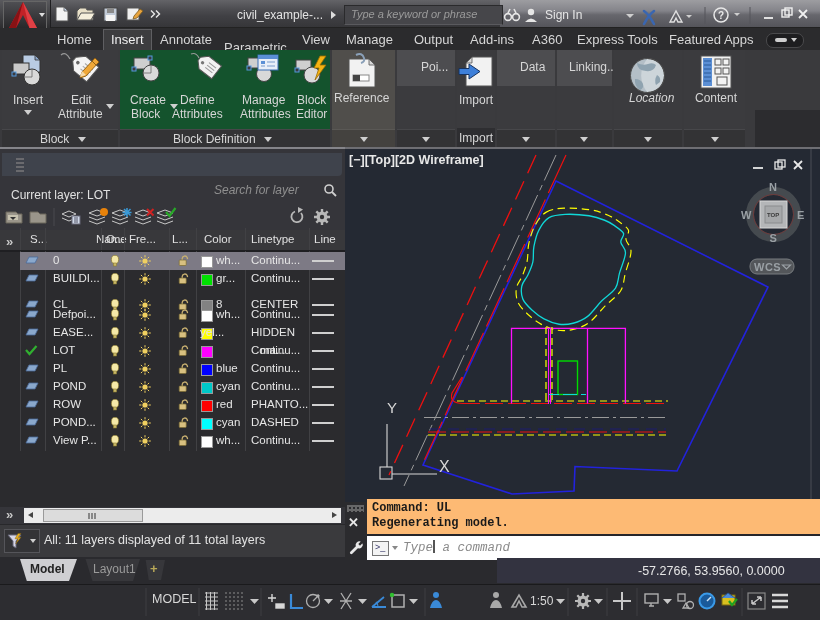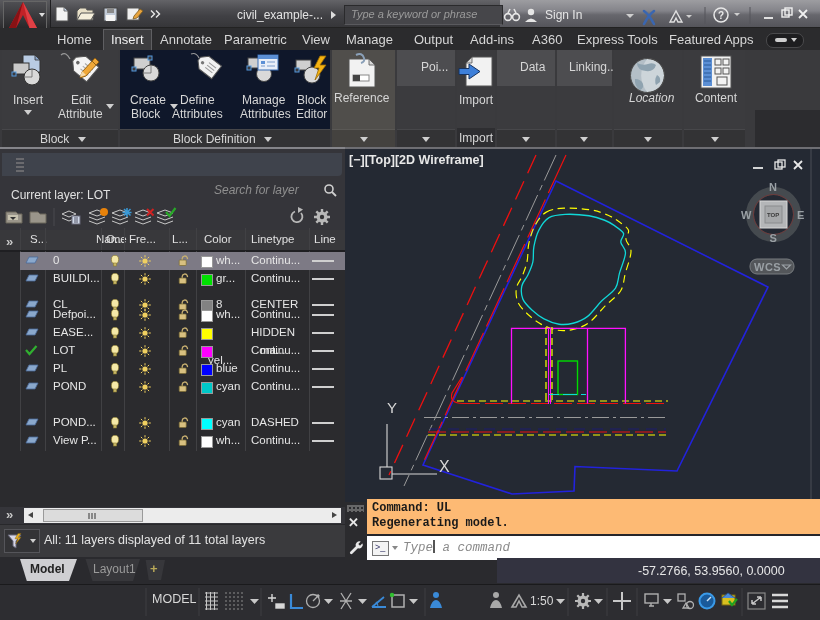--- a/index.html
+++ b/index.html
@@ -86,21 +86,21 @@
     <rect x="283" y="4" width="7" height="7" stroke-width="1.4"></rect>
     <path d="M297 6 l8 8 M305 6 l-8 8"></path>
   </g>
 </svg>
 
 <div class="abs" style="left:0;top:28px;width:820px;height:22px;background:#2b2b2d;"></div>
 <div class="abs txt" style="left:57px;top:32px;font-size:13px;">Home</div>
 <div class="abs" style="left:103px;top:29px;width:49px;height:21px;background:#3d3d3f;border:1px solid #5f5f62;border-bottom:none;box-sizing:border-box;"></div>
 <div class="abs txt" style="left:111px;top:32px;color:#f0f0f0;font-size:13px;">Insert</div>
 <div class="abs txt" style="left:160px;top:32px;font-size:13px;">Annotate</div>
-<div class="abs txt" style="left:224px;top:32px;font-size:13px;">Parametric</div>
+<div class="abs txt" style="left:224px;top:40px;font-size:13px;">Parametric</div>
 <div class="abs txt" style="left:302px;top:32px;font-size:13px;">View</div>
 <div class="abs txt" style="left:346px;top:32px;font-size:13px;">Manage</div>
 <div class="abs txt" style="left:414px;top:32px;font-size:13px;">Output</div>
 <div class="abs txt" style="left:470px;top:32px;font-size:13px;">Add-ins</div>
 <div class="abs txt" style="left:532px;top:32px;font-size:13px;">A360</div>
 <div class="abs txt" style="left:577px;top:32px;font-size:13px;">Express Tools</div>
 <div class="abs txt" style="left:669px;top:32px;font-size:13px;">Featured Apps</div>
 <div class="abs" style="left:766px;top:33px;width:36px;height:13px;background:#1e1e20;border-radius:7px;border:1px solid #4a4a4c;">
   <div class="abs" style="left:8px;top:4px;width:12px;height:4px;background:#cfcfcf;border-radius:2px;"></div>
   <div class="abs" style="left:24px;top:4px;width:0;height:0;border-left:3px solid transparent;border-right:3px solid transparent;border-top:4px solid #cfcfcf;"></div>
@@ -137,21 +137,21 @@
     <circle cx="14" cy="14" r="1.8" fill="#666"></circle>
     <path d="M20 10 h10 M20 13.5 h10 M20 17 h10" stroke="#aaa" stroke-width="1.1"></path>
   </g>
   <g transform="translate(-2,2)">
     <path d="M38 4 l4 4 l-13 14 l-6 2 l2 -6 z" fill="#f0a838" stroke="#8a5a10" stroke-width="0.9"></path>
     <path d="M35 7 l4 4" stroke="#8a5a10" stroke-width="0.9"></path>
     <path d="M25 17 l-2 6 l6 -2 z" fill="#f5d9a8"></path>
   </g>
 </svg>
 
-<div class="abs" style="left:120px;top:50px;width:210px;height:112px;background:#0f172a;">
+<div class="abs" style="left:120px;top:50px;width:210px;height:112px;background:#14532d;">
   <div class="abs" style="left:0;top:79px;width:210px;height:18px;background:#333335;border-top:1px solid #47474a;">
     <div class="abs txt" style="left:53px;top:2px;font-size:12px;">Block Definition</div>
     <div class="abs" style="left:144px;top:7px;width:0;height:0;border-left:4px solid transparent;border-right:4px solid transparent;border-top:5px solid #cfcfcf;"></div>
   </div>
 </div>
 <div class="abs txt" style="left:130px;top:93px;">Create</div>
 <div class="abs txt" style="left:131px;top:107px;">Block</div>
 <div class="abs" style="left:170px;top:104px;width:0;height:0;border-left:4px solid transparent;border-right:4px solid transparent;border-top:5px solid #cfcfcf;"></div>
 <div class="abs txt" style="left:180px;top:93px;">Define</div>
 <div class="abs txt" style="left:172px;top:107px;">Attributes</div>
@@ -552,21 +552,21 @@
 <svg class="abs" style="left:90px;top:3px;" width="10" height="12">
         <use href="#bulb"></use>
       </svg>
 <svg class="abs" style="left:119px;top:3px;" width="12" height="12">
         <use href="#sun"></use>
       </svg>
 <svg class="abs" style="left:158px;top:3px;" width="11" height="12">
         <use href="#lock"></use>
       </svg>
 <div class="abs" style="left:181px;top:3.5px;width:10px;height:10px;background:#ffff00;border:1px solid #999;"></div>
-<div class="abs" style="left:188px;top:2px;font-size:11.5px;color:#e6e6e6;white-space:nowrap;margin-top:28px;">yel...</div>
+<div class="abs" style="left:180px;top:2px;font-size:11.5px;color:#e6e6e6;white-space:nowrap;">yel...</div>
 <div class="abs" style="left:231px;top:2px;font-size:11.5px;color:#e6e6e6;white-space:nowrap;">HIDDEN</div>
 <div class="abs" style="left:292px;top:8px;width:22px;height:2px;background:#cfcfcf;"></div>
 </div>
 <div class="abs" style="left:20px;top:114px;width:325px;height:18px;">
 <svg class="abs" style="left:5px;top:3px;" width="14" height="11">
         <use href="#chkico"></use>
       </svg>
 <div class="abs" style="left:33px;top:2px;font-size:11.5px;color:#e6e6e6;white-space:nowrap;">LOT</div>
 <svg class="abs" style="left:90px;top:3px;" width="10" height="12">
         <use href="#bulb"></use>
@@ -611,20 +611,39 @@
       </svg>
 <svg class="abs" style="left:119px;top:3px;" width="12" height="12">
         <use href="#sun"></use>
       </svg>
 <svg class="abs" style="left:158px;top:3px;" width="11" height="12">
         <use href="#lock"></use>
       </svg>
 <div class="abs" style="left:181px;top:3.5px;width:10px;height:10px;background:#00c8c8;border:1px solid #999;"></div>
 <div class="abs" style="left:196px;top:2px;font-size:11.5px;color:#e6e6e6;white-space:nowrap;">cyan</div>
 <div class="abs" style="left:231px;top:2px;font-size:11.5px;color:#e6e6e6;white-space:nowrap;">Continu...</div>
+<div class="abs" style="left:292px;top:8px;width:22px;height:2px;background:#cfcfcf;"></div>
+</div>
+<div class="abs" style="left:20px;top:168px;width:325px;height:18px;">
+<svg class="abs" style="left:5px;top:3px;" width="14" height="11">
+        <use href="#parico"></use>
+      </svg>
+<div class="abs" style="left:33px;top:2px;font-size:11.5px;color:#e6e6e6;white-space:nowrap;">ROW</div>
+<svg class="abs" style="left:90px;top:3px;" width="10" height="12">
+        <use href="#bulb"></use>
+      </svg>
+<svg class="abs" style="left:119px;top:3px;" width="12" height="12">
+        <use href="#sun"></use>
+      </svg>
+<svg class="abs" style="left:158px;top:3px;" width="11" height="12">
+        <use href="#lock"></use>
+      </svg>
+<div class="abs" style="left:181px;top:3.5px;width:10px;height:10px;background:#ff0000;border:1px solid #999;"></div>
+<div class="abs" style="left:196px;top:2px;font-size:11.5px;color:#e6e6e6;white-space:nowrap;">red</div>
+<div class="abs" style="left:231px;top:2px;font-size:11.5px;color:#e6e6e6;white-space:nowrap;">PHANTO...</div>
 <div class="abs" style="left:292px;top:8px;width:22px;height:2px;background:#cfcfcf;"></div>
 </div>
 <div class="abs" style="left:20px;top:186px;width:325px;height:18px;">
 <svg class="abs" style="left:5px;top:3px;" width="14" height="11">
         <use href="#parico"></use>
       </svg>
 <div class="abs" style="left:33px;top:2px;font-size:11.5px;color:#e6e6e6;white-space:nowrap;">POND...</div>
 <svg class="abs" style="left:90px;top:3px;" width="10" height="12">
         <use href="#bulb"></use>
       </svg>

